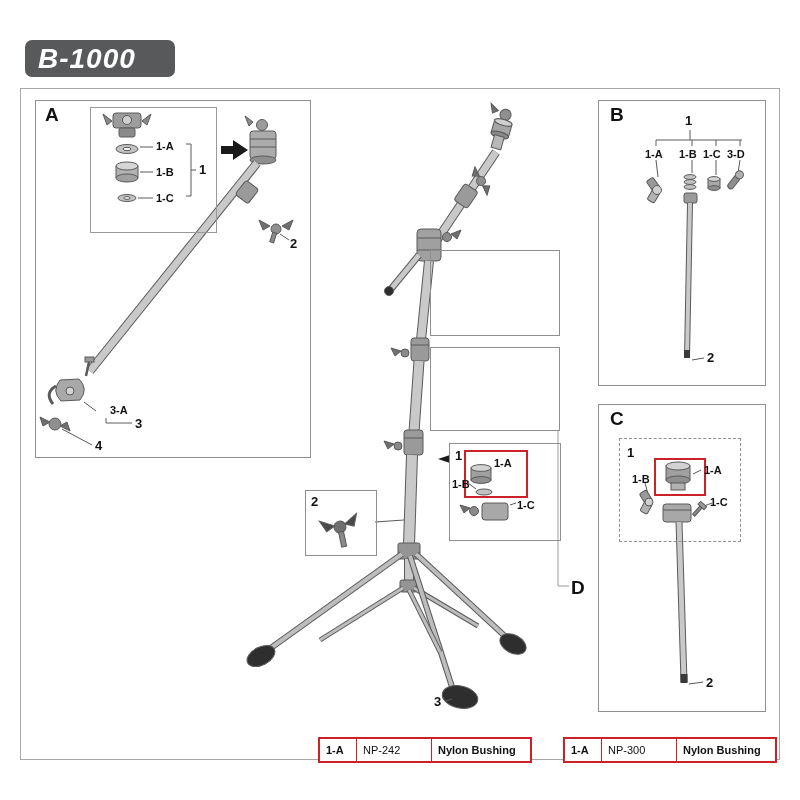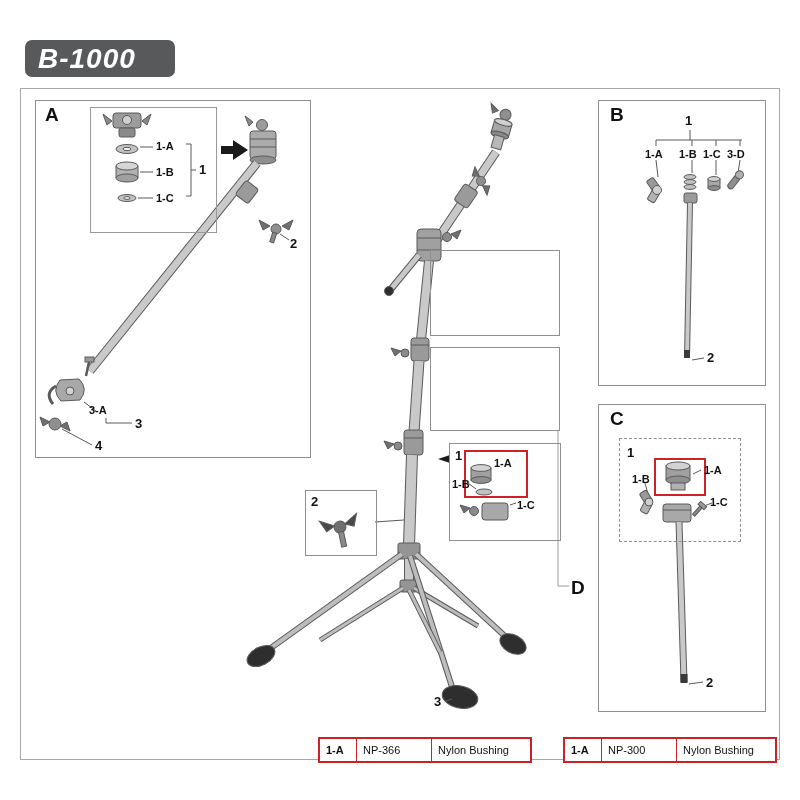--- a/index.html
+++ b/index.html
@@ -17,21 +17,21 @@
   .redbox { position:absolute; border:2px solid #cc2127; z-index:4; }
   .lbl { position:absolute; font-weight:bold; font-size:11px; color:#111; z-index:5; white-space:nowrap; }
   .md  { font-size:13px; }
   .panel-letter { font-size:19px; }
   .ptable { position:absolute; display:flex; align-items:stretch; width:210px; height:22px;
             border:2px solid #cc2127; background:#fff; z-index:6;
             font-size:11px; color:#111; }
   .ptable .cell { display:flex; align-items:center; padding:0 6px; white-space:nowrap; }
   .ptable .c1 { width:24px; border-right:1.5px solid #cc2127; font-weight:bold; }
   .ptable .c2 { width:62px; border-right:1.5px solid #cc2127; }
-  .ptable .c3 { flex:1; }
+  .ptable .c3 { flex:1;font-weight:bold; }
 </style>
 </head>
 <body>
 
 <div class="stage">
 
   <div class="banner">
     <span>B-1000</span>
   </div>
 
@@ -264,21 +264,21 @@
 
     <path d="M558,430 v156 h11" fill="none" stroke="#9a9a9a"></path>
   </svg>
 
   <div class="lbl panel-letter" style="left:45px;top:104px;">A</div>
   <div class="lbl" style="left:156px;top:140px;">1-A</div>
   <div class="lbl" style="left:156px;top:166px;">1-B</div>
   <div class="lbl" style="left:156px;top:192px;">1-C</div>
   <div class="lbl md" style="left:199px;top:162px;">1</div>
   <div class="lbl md" style="left:290px;top:236px;">2</div>
-  <div class="lbl" style="left:89px;top:404px;">3-A</div>
+  <div class="lbl" style="left:110px;top:404px;">3-A</div>
   <div class="lbl md" style="left:135px;top:416px;">3</div>
   <div class="lbl md" style="left:95px;top:438px;">4</div>
 
   <div class="lbl panel-letter" style="left:610px;top:104px;">B</div>
   <div class="lbl md" style="left:685px;top:113px;">1</div>
   <div class="lbl" style="left:645px;top:148px;">1-A</div>
   <div class="lbl" style="left:679px;top:148px;">1-B</div>
   <div class="lbl" style="left:703px;top:148px;">1-C</div>
   <div class="lbl" style="left:727px;top:148px;">3-D</div>
   <div class="lbl md" style="left:707px;top:350px;">2</div>
@@ -293,21 +293,21 @@
   <div class="lbl panel-letter" style="left:571px;top:577px;">D</div>
   <div class="lbl md" style="left:455px;top:448px;">1</div>
   <div class="lbl" style="left:494px;top:457px;">1-A</div>
   <div class="lbl" style="left:452px;top:478px;">1-B</div>
   <div class="lbl" style="left:517px;top:499px;">1-C</div>
   <div class="lbl md" style="left:311px;top:494px;">2</div>
   <div class="lbl md" style="left:434px;top:694px;">3</div>
 
   <div class="ptable" style="left:318px;top:737px;">
     <div class="cell c1">1-A</div>
-    <div class="cell c2">NP-366</div>
+    <div class="cell c2">NP-242</div>
     <div class="cell c3">Nylon Bushing</div>
   </div>
   <div class="ptable" style="left:563px;top:737px;">
     <div class="cell c1">1-A</div>
     <div class="cell c2">NP-300</div>
     <div class="cell c3">Nylon Bushing</div>
   </div>
 
 </div>
 

